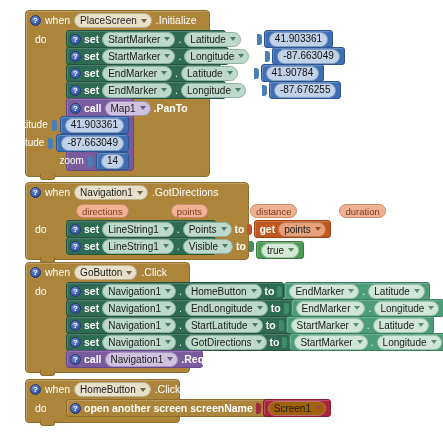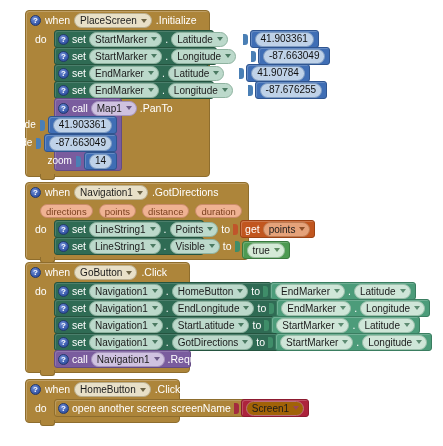--- a/index.html
+++ b/index.html
@@ -48,20 +48,21 @@
     display: flex;
     align-items: center;
     gap: 6px;
     height: 18px;
     padding: 0 6px 0 14px;
   }
   .event-body {
     display: flex;
     align-items: flex-start;
     padding: 0 0 5px 0;
+    gap: 12px;
   }
   .do-label {
     width: 28px;
     flex: 0 0 28px;
     text-align: left;
     padding-left: 9px;
     box-sizing: border-box;
     color: #ffffff;
     font-size: 10.5px;
     line-height: 18px;
@@ -94,20 +95,21 @@
     border: 1px solid #644b85;
     border-radius: 3px;
     box-shadow: inset 1px 1px 0 rgba(255,255,255,.16);
   }
 
   
   .kw {
     color: #ffffff;
     font-size: 10.5px;
     line-height: 1;
+    font-weight: bold;
   }
   .kw-ev {
     color: #ffffff;
     font-size: 10.5px;
     line-height: 1;
   }
   .dot {
     color: #ffffff;
     font-size: 10.5px;
     line-height: 1;
@@ -257,20 +259,21 @@
     border: 1px solid #c98a68;
     border-radius: 8px;
     color: #7a3f1d;
     font-size: 9.5px;
     line-height: 13px;
     height: 14px;
     padding: 0 5px;
     display: inline-flex;
     align-items: center;
     box-sizing: border-box;
+    margin-left: 36px;
   }
 
   
   .sock-label {
     color: #ffffff;
     font-size: 10px;
     line-height: 1;
     text-align: right;
   }
   .sock-row {

